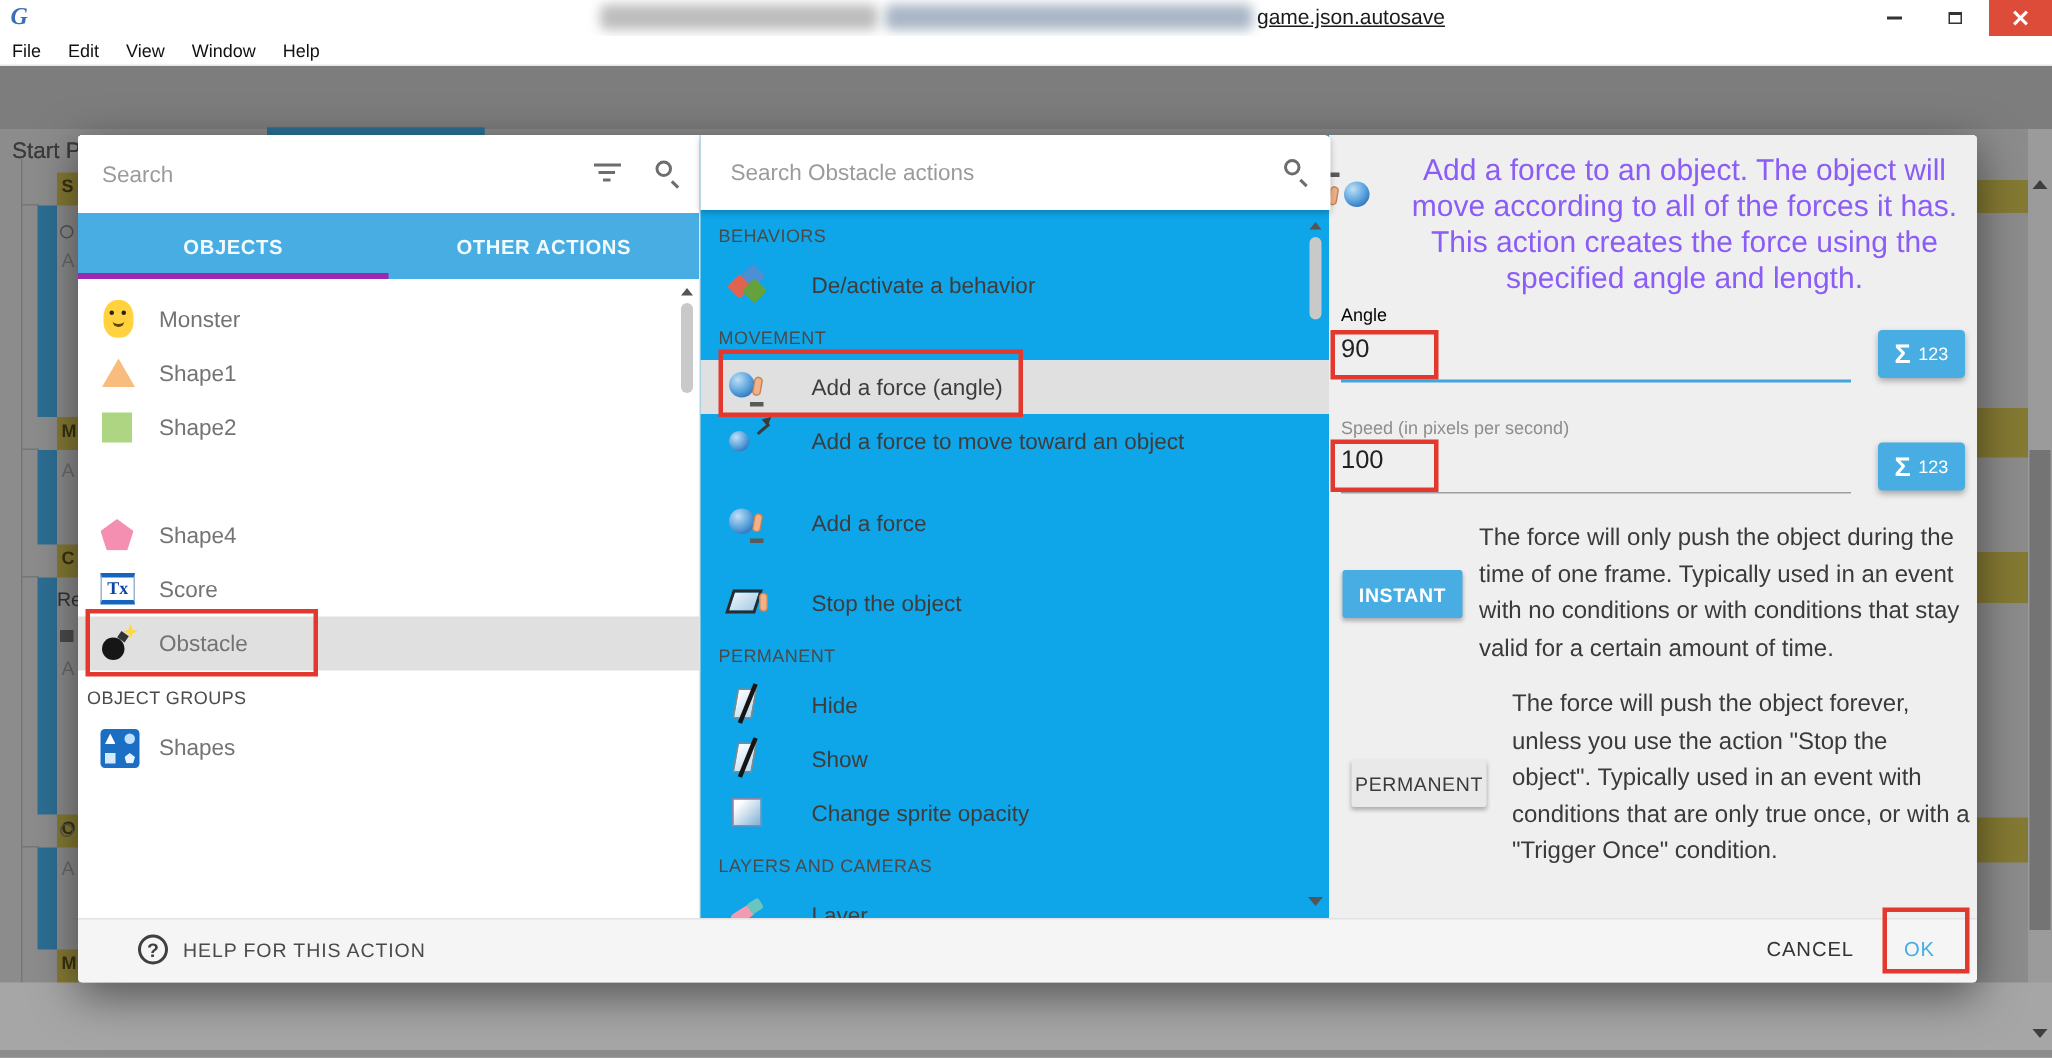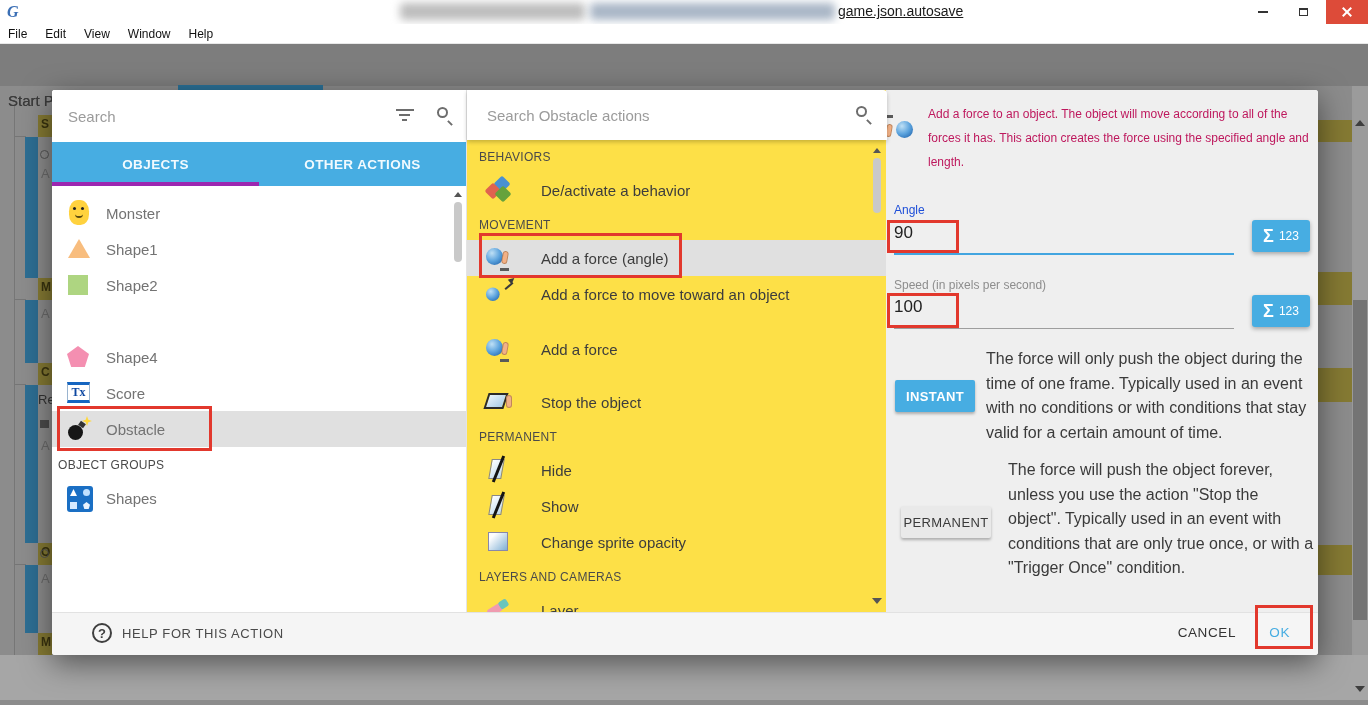--- a/index.html
+++ b/index.html
@@ -77,37 +77,37 @@
   .obj-list { position:absolute; left:0; top:96px; width:414px; height:426px; overflow:hidden; }
   .row { position:absolute; left:0; width:414px; height:36px; display:flex; align-items:center; }
   .row .ic { width:26px; height:26px; margin-left:14px; margin-right:14px; position:relative; flex:none; }
   .row .lbl { font-size:15px; color:#737373; }
   .row.selected { background:#e0e0e0; }
   .list-header { position:absolute; left:6px; font-size:12px; color:#4a4a4a; letter-spacing:.3px; }
   .panel-scroll-up { position:absolute; width:0; height:0; border-left:4px solid transparent; border-right:4px solid transparent; border-bottom:5px solid #555; }
   .panel-thumb { position:absolute; width:8px; background:#c9c9c9; border-radius:4px; }
 
   
-  .mid-panel { position:absolute; left:414px; top:0; width:420px; height:522px; background:#fde047; border-left:1px solid #e4e4e4; }
+  .mid-panel { position:absolute; left:414px; top:0; width:420px; height:522px; background:#0ea5e9; border-left:1px solid #e4e4e4; }
   .mid-search { position:absolute; left:0; top:0; width:420px; height:50px; background:#fff;
     box-shadow:0 2px 4px rgba(0,0,0,.22); border-radius:0 4px 0 0; z-index:2; }
   .mid-search input { left:20px; top:11px; width:330px; }
   .mid-lens { right:20px; top:16px; }
   .mrow { position:absolute; left:0; width:420px; height:36px; display:flex; align-items:center; }
   .mrow .ic { width:26px; height:26px; margin-left:19px; margin-right:29px; position:relative; flex:none; }
   .mrow .lbl { font-size:15px; color:#3d3d3d; }
   .mrow.selected { background:#e0e0e0; }
   .mhead { position:absolute; left:12px; font-size:12px; color:#4a4a4a; letter-spacing:.3px; }
 
   
   .right-panel { position:absolute; left:834px; top:0; width:432px; height:522px; background:#efefef; }
   .desc-icon { position:absolute; left:10px; top:28px; }
-  .desc-text { position:absolute; left:42px; top:12px; width:390px; font-size:12px; line-height:24px; color:#be185d; }
+  .desc-text { position:absolute; left:42px; top:12px; width:390px; font-size:20px; line-height:24px; color:#8b5cf6;text-align:center; }
   .field-label { position:absolute; left:8px; font-size:12px; }
-  .lbl-blue { color:#1d4ed8; } .lbl-gray { color:#8d8d8d; }
+  .lbl-blue { color:#000000; } .lbl-gray { color:#8d8d8d; }
   .field-input { position:absolute; left:8px; width:340px; height:30px; border:none; outline:none; background:transparent;
     font-size:17px; color:#212121; font-family:"Liberation Sans", sans-serif; }
   .underline { position:absolute; left:8px; width:340px; }
   .ul-blue { height:2px; background:#42a5e0; } .ul-gray { height:1px; background:#9e9e9e; }
   .sigma-btn { position:absolute; left:366px; width:58px; height:32px; background:#47ade2; border-radius:3px;
     box-shadow:0 2px 4px rgba(0,0,0,.3); display:flex; align-items:center; justify-content:center; gap:5px; color:#fff; }
   .sigma-btn .sg { font-size:18px; font-weight:bold; }
   .sigma-btn .nm { font-size:12px; }
   .flat-btn { position:absolute; border-radius:2px; box-shadow:0 2px 3px rgba(0,0,0,.28);
     display:flex; align-items:center; justify-content:center; font-size:13px; letter-spacing:.4px; }

